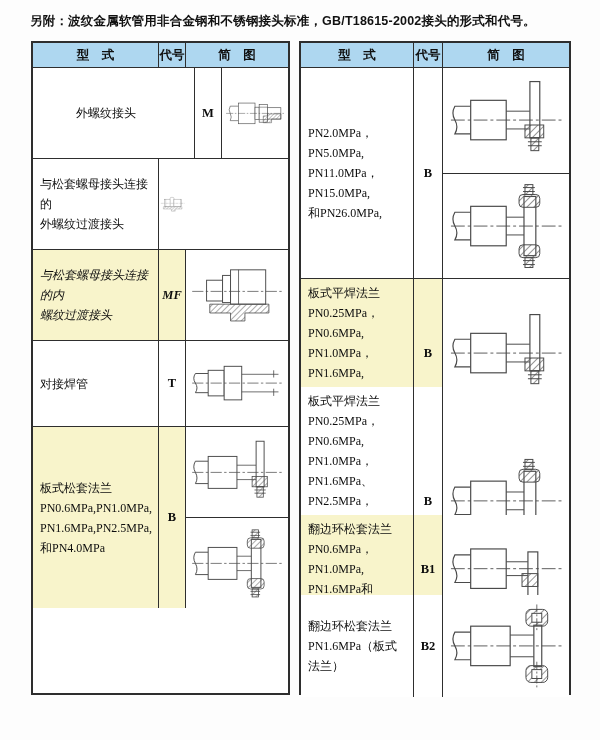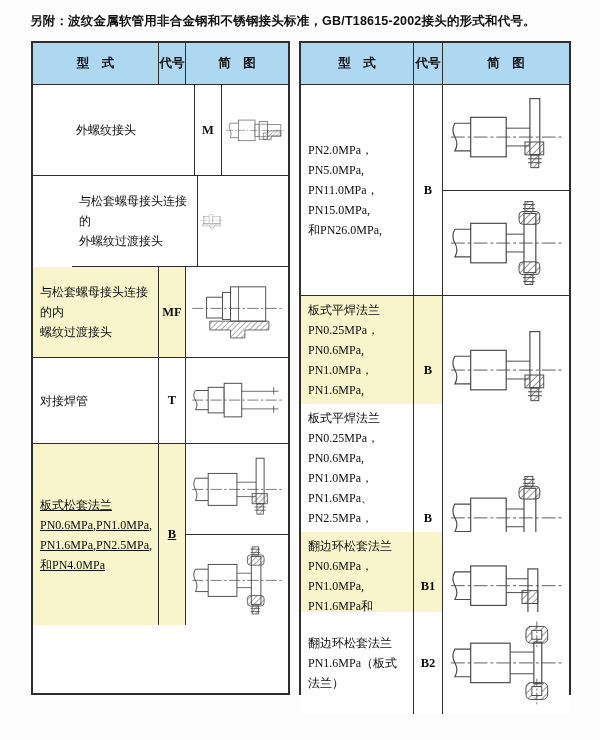--- a/index.html
+++ b/index.html
@@ -17,21 +17,21 @@
   }
   .tbl{
     position:absolute;top:41px;
     border:2px solid var(--border);
     box-sizing:border-box;
     background:#fff;
   }
   #left-table{left:31px;width:259px;height:654px;}
   #right-table{left:299px;width:272px;height:654px;}
   .hdr{
-    display:grid;height:42px;
+    display:grid;height:25px;
     background:var(--blue);
     border-bottom:1.5px solid var(--border);
     box-sizing:border-box;
   }
   .hdr-cell{
     display:flex;align-items:center;justify-content:center;
     font-size:12.5px;font-weight:bold;color:#101010;
     border-right:1px solid var(--border);
     box-sizing:border-box;
   }
@@ -102,40 +102,40 @@
               <rect x="68" y="28" width="16" height="34" stroke="#4a4a4a" stroke-width="1.2" fill="#fff"></rect>
               <line x1="68" y1="33" x2="84" y2="33" stroke="#4a4a4a" stroke-width="1" fill="none"></line>
               <line x1="68" y1="57" x2="84" y2="57" stroke="#4a4a4a" stroke-width="1" fill="none"></line>
               <rect x="84" y="34" width="26" height="22" stroke="#4a4a4a" stroke-width="1.2" fill="#fff"></rect>
               <polygon points="84,46 110,46 110,56 92,56 92,63 76,63 76,50 84,50" stroke="#4a4a4a" stroke-width="1" fill="url(#hatch)"></polygon>
               <line x1="4" y1="45" x2="116" y2="45" stroke="#4a4a4a" stroke-width="0.9" stroke-dasharray="14 3 3 3"></line>
             </svg>
           </div>
         </div>
       </div>
-      <div class="row" style="height: 91px; grid-template-columns: 126px 27px 1fr; margin-left: 39px;">
+      <div class="row" style="height: 91px; grid-template-columns: 126px 27px 1fr;">
         <div class="cell type-cell">
           <div>与松套螺母接头连接的</div>
           <div>外螺纹过渡接头</div>
         </div>
         <div class="cell diagram-cell">
           <div class="sub">
             <svg viewBox="0 0 120 90" preserveAspectRatio="xMidYMid meet">
               <rect x="22" y="20" width="26" height="36" stroke="#4a4a4a" stroke-width="1.2" fill="#fff"></rect>
               <line x1="27" y1="20" x2="27" y2="56" stroke="#4a4a4a" stroke-width="1" fill="none"></line>
               <rect x="48" y="12" width="18" height="44" rx="5" stroke="#4a4a4a" stroke-width="1.2" fill="#fff"></rect>
               <rect x="66" y="20" width="36" height="36" stroke="#4a4a4a" stroke-width="1.2" fill="#fff"></rect>
               <line x1="97" y1="20" x2="97" y2="56" stroke="#4a4a4a" stroke-width="1" fill="none"></line>
               <polygon points="16,56 104,56 104,67 72,67 72,77 54,77 54,67 16,67" stroke="#4a4a4a" stroke-width="1" fill="url(#hatch)"></polygon>
               <line x1="4" y1="40" x2="116" y2="40" stroke="#4a4a4a" stroke-width="0.9" stroke-dasharray="14 3 3 3"></line>
             </svg>
           </div>
         </div>
       </div>
-      <div class="row hl" style="height: 91px; grid-template-columns: 126px 27px 1fr;">
+      <div class="row hl" style="height: 91px; grid-template-columns: 126px 27px 1fr; font-style: italic;">
         <div class="cell type-cell">
           <div>与松套螺母接头连接的内</div>
           <div>螺纹过渡接头</div>
         </div>
         <div class="cell code-cell">MF</div>
         <div class="cell diagram-cell">
           <div class="sub">
             <svg viewBox="0 0 120 90" preserveAspectRatio="xMidYMid meet">
               <rect x="22" y="26" width="20" height="26" stroke="#4a4a4a" stroke-width="1.2" fill="#fff"></rect>
               <rect x="42" y="20" width="10" height="34" stroke="#4a4a4a" stroke-width="1.2" fill="#fff"></rect>
@@ -160,21 +160,21 @@
               <rect x="44" y="24" width="22" height="42" stroke="#4a4a4a" stroke-width="1.2" fill="#fff"></rect>
               <line x1="66" y1="34" x2="112" y2="34" stroke="#4a4a4a" stroke-width="1" fill="none"></line>
               <line x1="66" y1="56" x2="112" y2="56" stroke="#4a4a4a" stroke-width="1" fill="none"></line>
               <line x1="106" y1="29" x2="106" y2="38" stroke="#4a4a4a" stroke-width="1" fill="none"></line>
               <line x1="106" y1="52" x2="106" y2="61" stroke="#4a4a4a" stroke-width="1" fill="none"></line>
               <line x1="4" y1="45" x2="116" y2="45" stroke="#4a4a4a" stroke-width="0.9" stroke-dasharray="14 3 3 3"></line>
             </svg>
           </div>
         </div>
       </div>
-      <div class="row hl" style="height: 181px; grid-template-columns: 126px 27px 1fr; text-decoration: underline;">
+      <div class="row hl" style="height: 181px; grid-template-columns: 126px 27px 1fr;">
         <div class="cell type-cell">
           <div>板式松套法兰</div>
           <div>PN0.6MPa,PN1.0MPa,</div>
           <div>PN1.6MPa,PN2.5MPa,</div>
           <div>和PN4.0MPa</div>
         </div>
         <div class="cell code-cell">B</div>
         <div class="cell diagram-cell">
           <div class="sub">
             <svg viewBox="0 0 120 90" preserveAspectRatio="xMidYMid meet">

